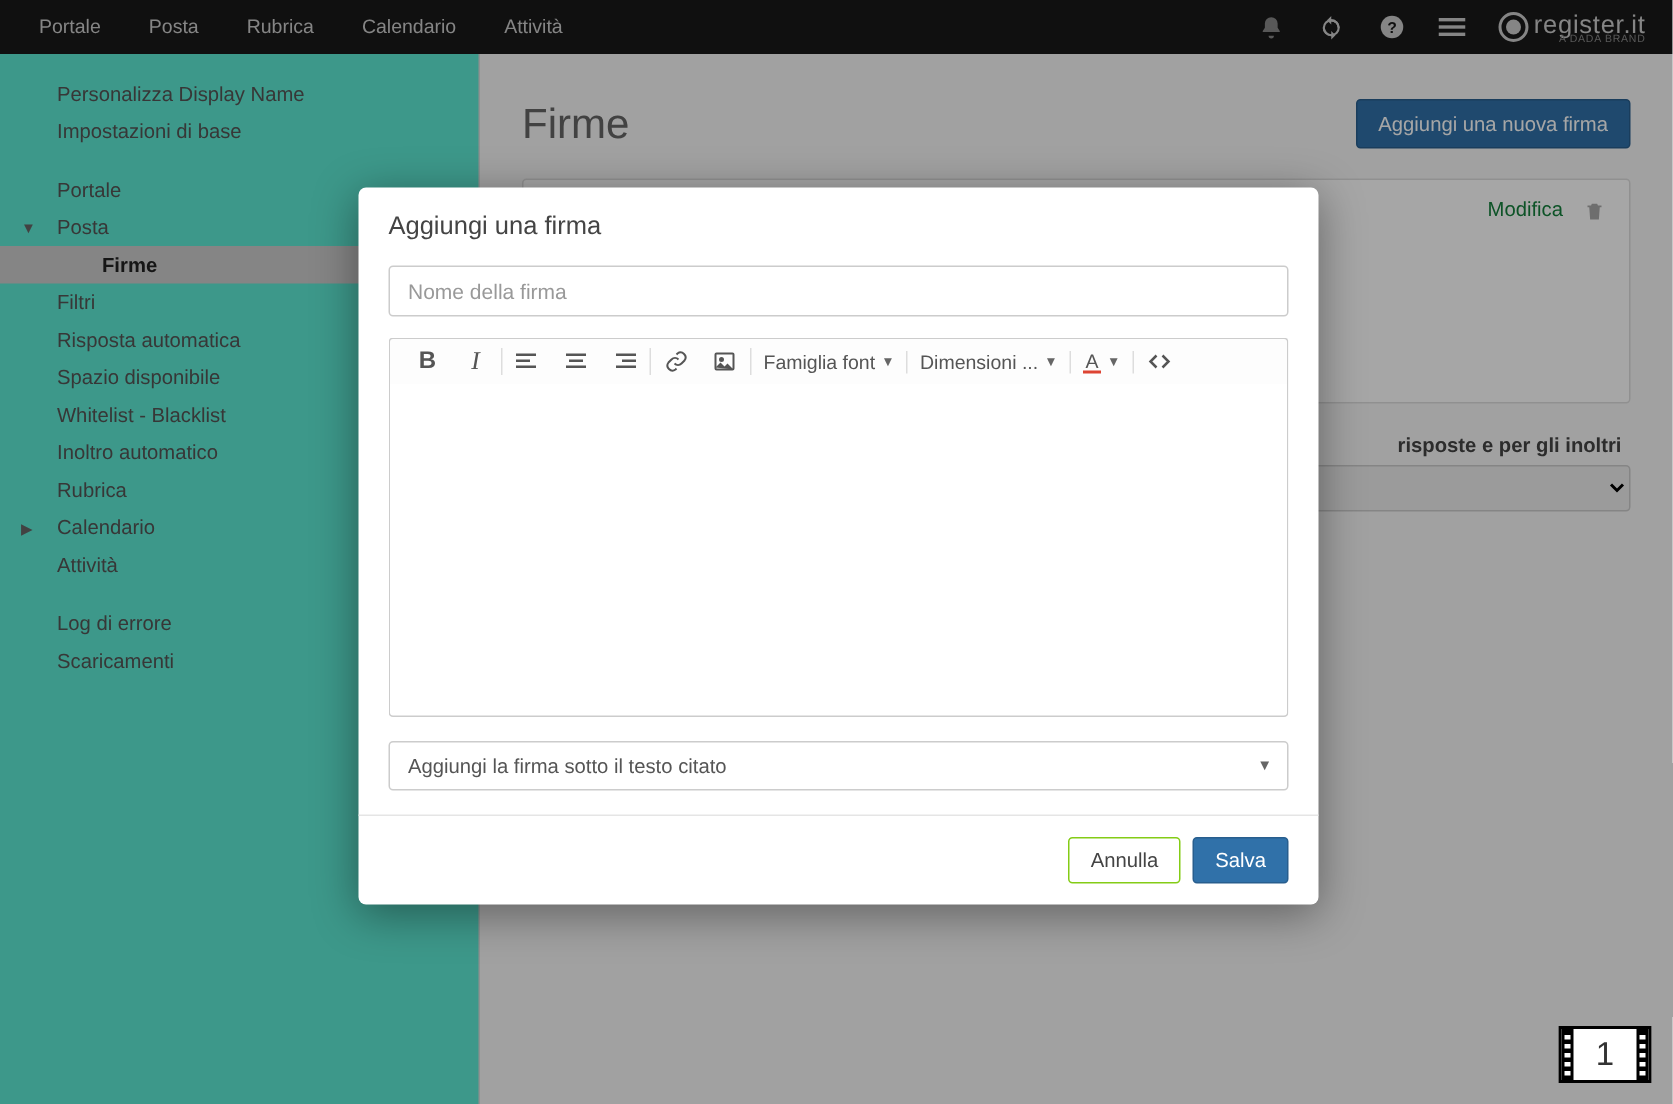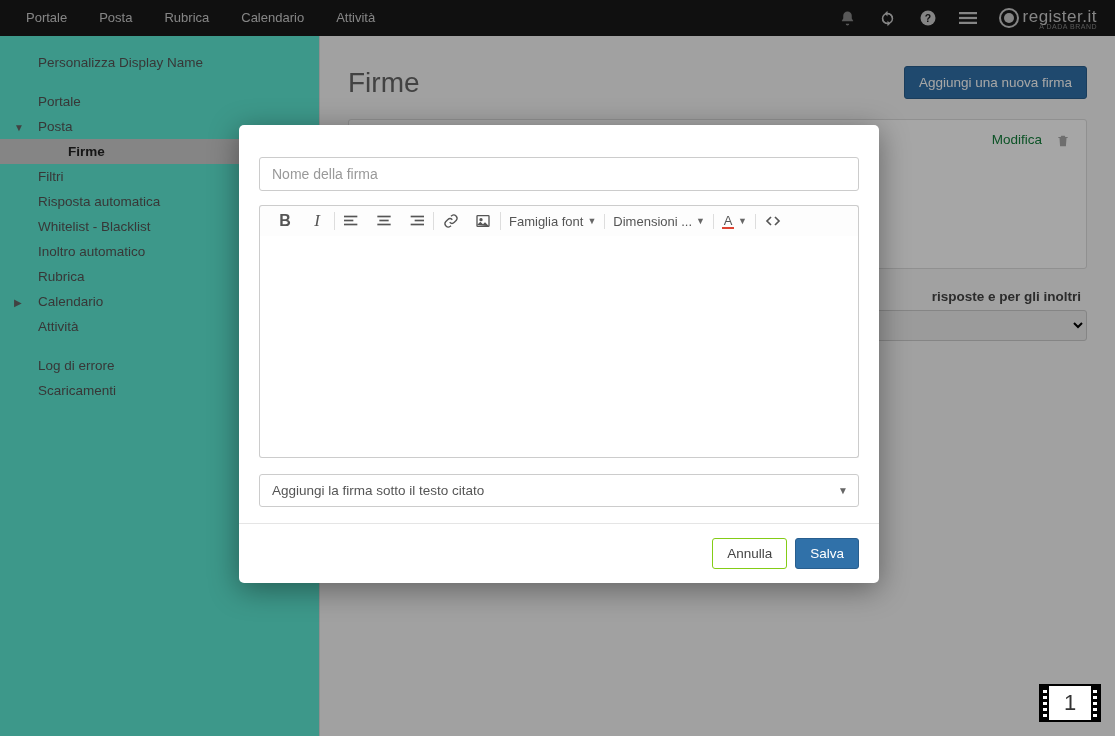--- a/index.html
+++ b/index.html
@@ -38,21 +38,21 @@
 .trash-sm { position: absolute; top: 14px; right: 16px; color: #999; }
 .default-label { font-size: 13.5px; color: #444; font-weight: 600; margin-bottom: 6px; text-align: right; padding-right: 6px; }
 .default-select { width: 100%; border: 1px solid #ccc; border-radius: 3px; padding: 6px 0; font-size: 13px; }
 
 
 .overlay { position: absolute; inset: 0; background: rgba(0,0,0,0.35); z-index: 10; }
 
 
 .modal { position: absolute; left: 239px; top: 125px; width: 640px; background: #fff; border-radius: 5px; z-index: 20; box-shadow: 0 6px 30px rgba(0,0,0,0.4); }
 .modal-header { padding: 16px 20px; font-size: 17px; color: #444; }
-.modal-body { padding: 0 20px 16px 20px; margin-top: 32px; }
+.modal-body { padding: 0 20px 16px 20px; }
 .modal-input { width: 100%; border: 1px solid #ccc; border-radius: 3px; padding: 8px 12px; font-size: 14px; color: #555; margin-bottom: 14px; }
 .modal-input::placeholder { color: #999; }
 
 .toolbar { border: 1px solid #ccc; border-bottom: none; border-radius: 3px 3px 0 0; padding: 6px 8px; display: flex; align-items: center; gap: 0; background: #fdfdfd; }
 .tb-group { display: flex; align-items: center; border-right: 1px solid #ddd; padding: 0 8px; gap: 14px; }
 .tb-group:last-child { border-right: none; }
 .tb-btn { width: 18px; height: 18px; display: flex; align-items: center; justify-content: center; color: #555; cursor: pointer; }
 .tb-btn svg { width: 16px; height: 16px; }
 .tb-bold { font-weight: 800; font-size: 16px; }
 .tb-italic { font-style: italic; font-family: Georgia, serif; font-size: 17px; }
@@ -120,29 +120,31 @@
         <div class="logo-sub">A DADA BRAND</div>
       </span>
     </div>
   </div>
 </div>
 
 <div class="app">
 
   <div class="sidebar">
     <div class="sidebar-item">Personalizza Display Name</div>
+    <div class="sidebar-item">Impostazioni di base</div>
     <div class="sidebar-spacer"></div>
     <div class="sidebar-item">Portale</div>
     <div class="sidebar-item">
       <span class="sidebar-group-arrow">▼</span>
       <span>Posta</span>
     </div>
     <div class="sidebar-item subsub active">Firme</div>
     <div class="sidebar-item">Filtri</div>
     <div class="sidebar-item">Risposta automatica</div>
+    <div class="sidebar-item">Spazio disponibile</div>
     <div class="sidebar-item">Whitelist - Blacklist</div>
     <div class="sidebar-item">Inoltro automatico</div>
     <div class="sidebar-item">Rubrica</div>
     <div class="sidebar-item">
       <span class="sidebar-group-arrow">▶</span>
       <span>Calendario</span>
     </div>
     <div class="sidebar-item">Attività</div>
     <div class="sidebar-spacer"></div>
     <div class="sidebar-item">Log di errore</div>
@@ -163,20 +165,21 @@
       </span>
     </div>
     <div class="default-label">risposte e per gli inoltri</div>
     <select class="default-select"></select>
   </div>
 </div>
 
 <div class="overlay"></div>
 
 <div class="modal">
+  <div class="modal-header">Aggiungi una firma</div>
   <div class="modal-body">
     <input class="modal-input" placeholder="Nome della firma" style="">
 
     <div class="toolbar">
       <div class="tb-group">
         <div class="tb-btn tb-bold">B</div>
         <div class="tb-btn tb-italic">I</div>
       </div>
       <div class="tb-group">
         <div class="tb-btn">

